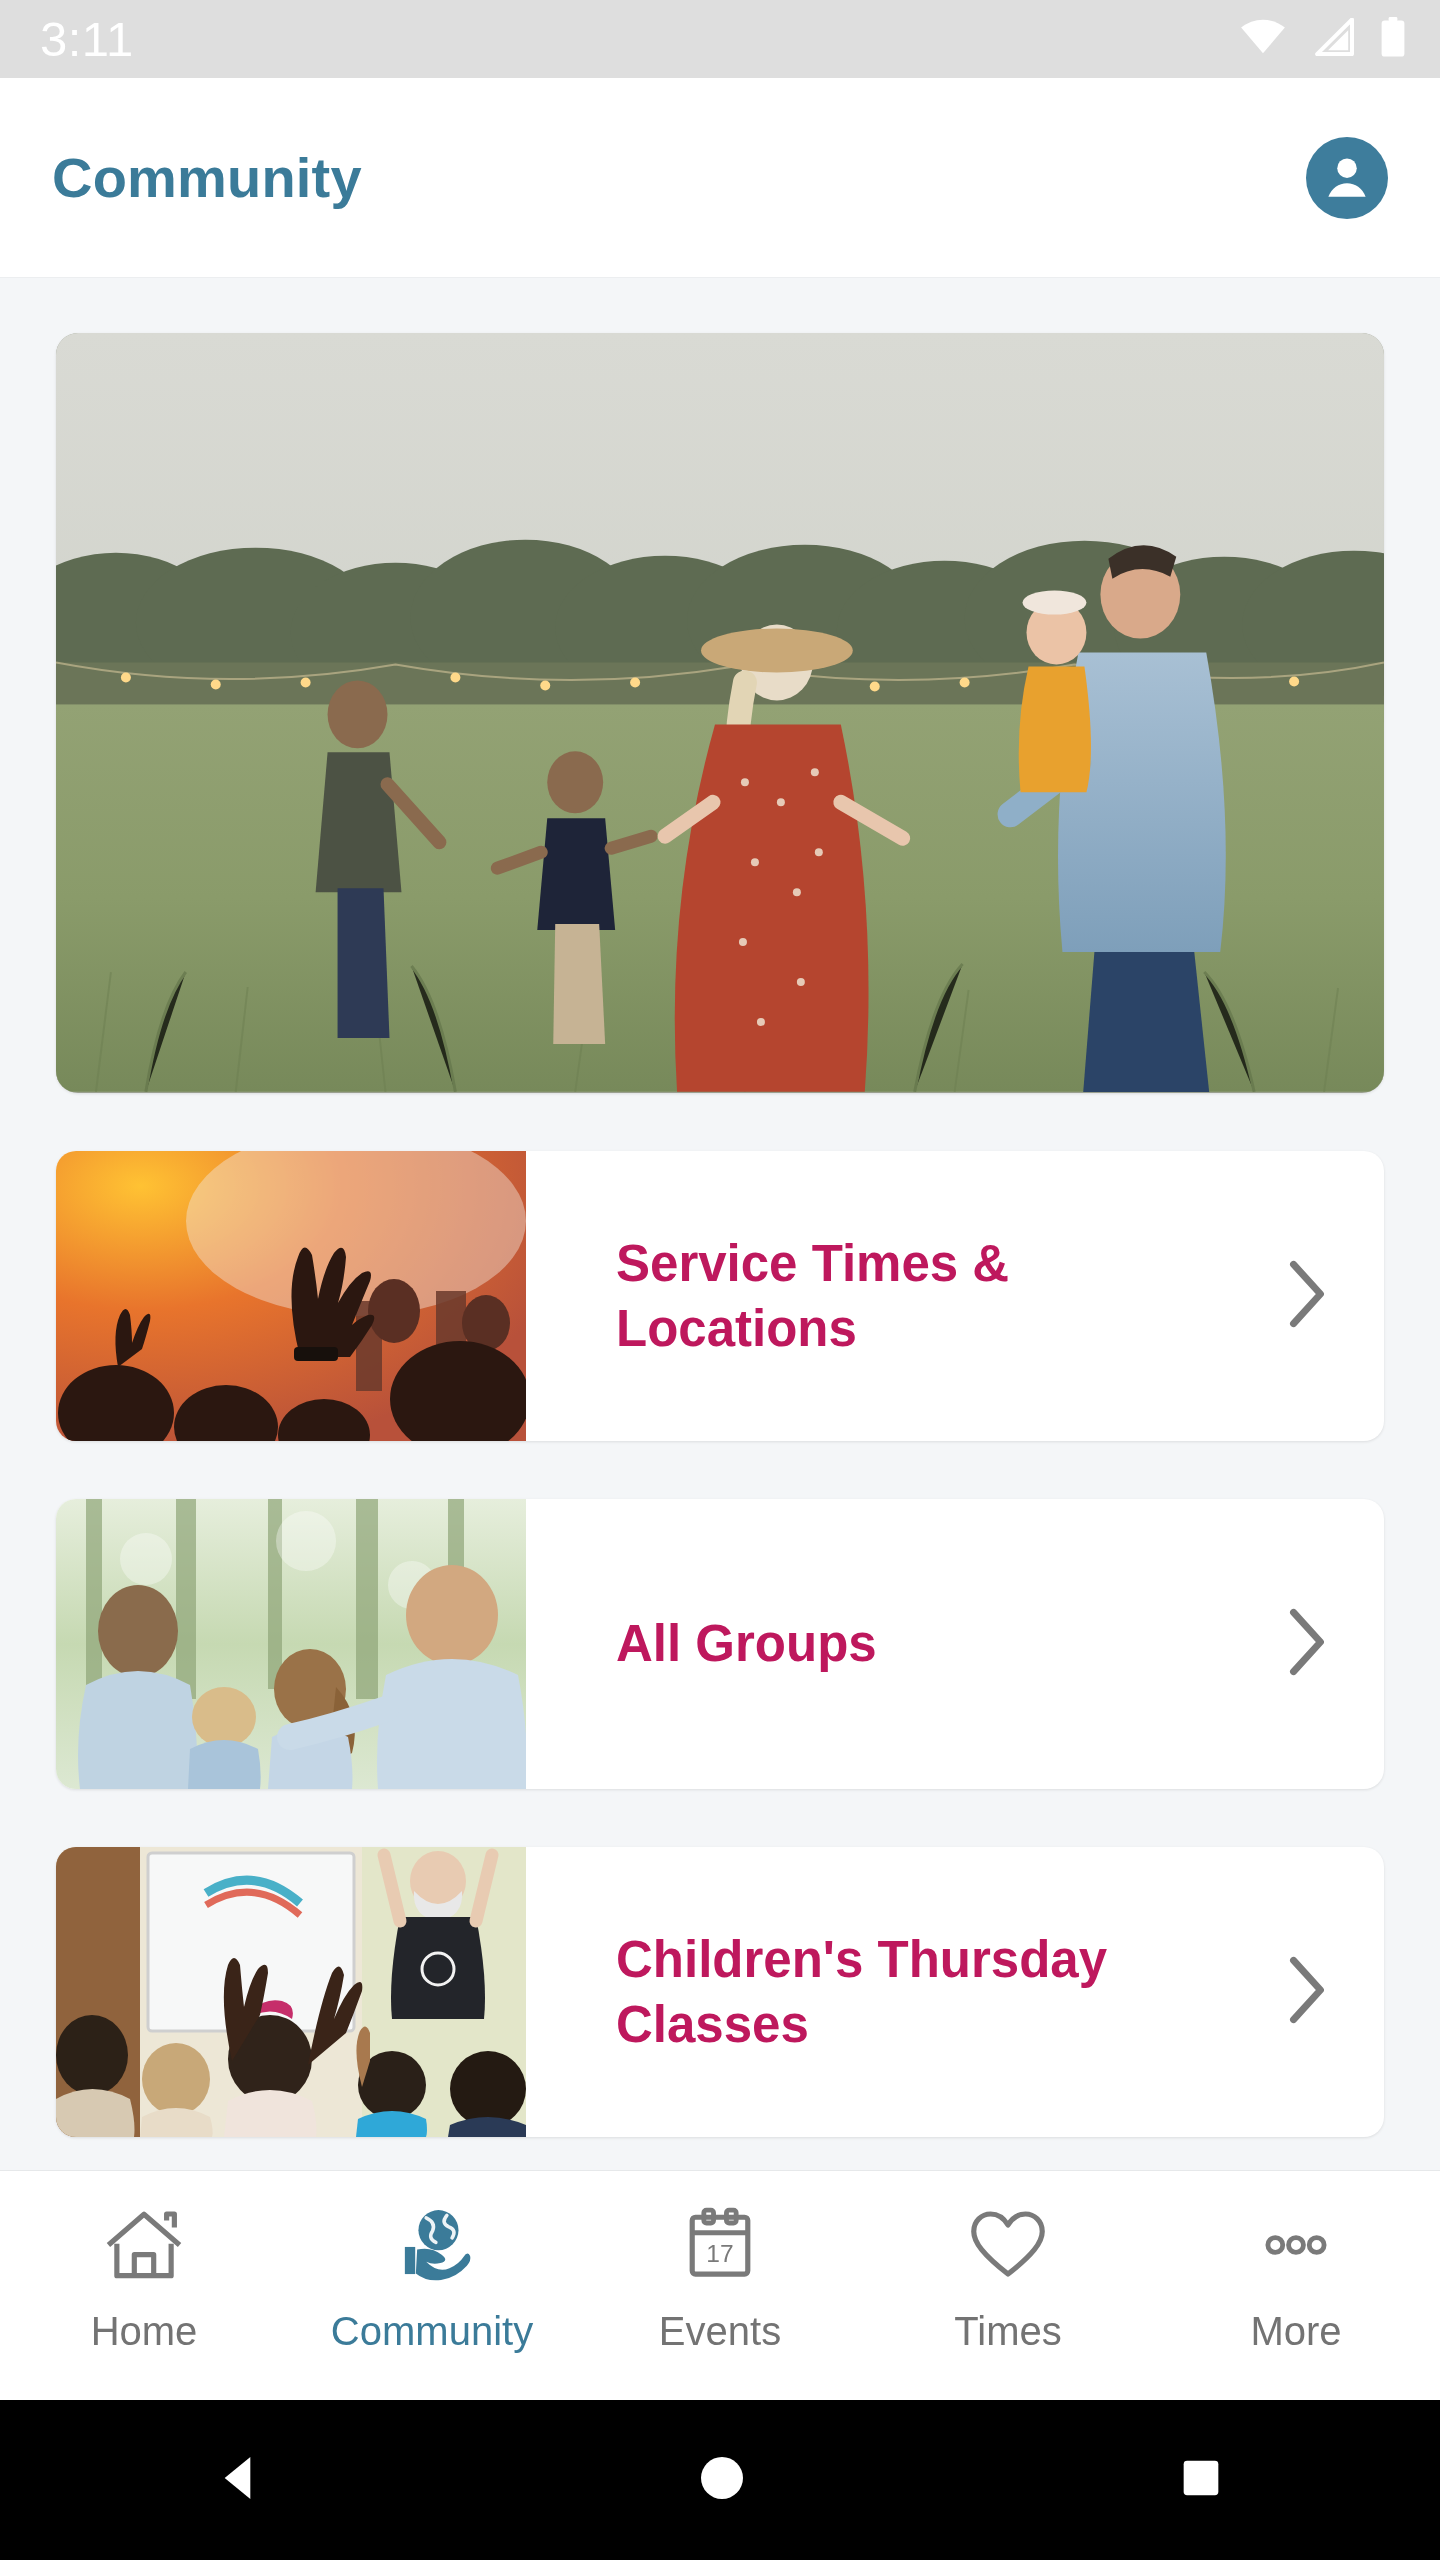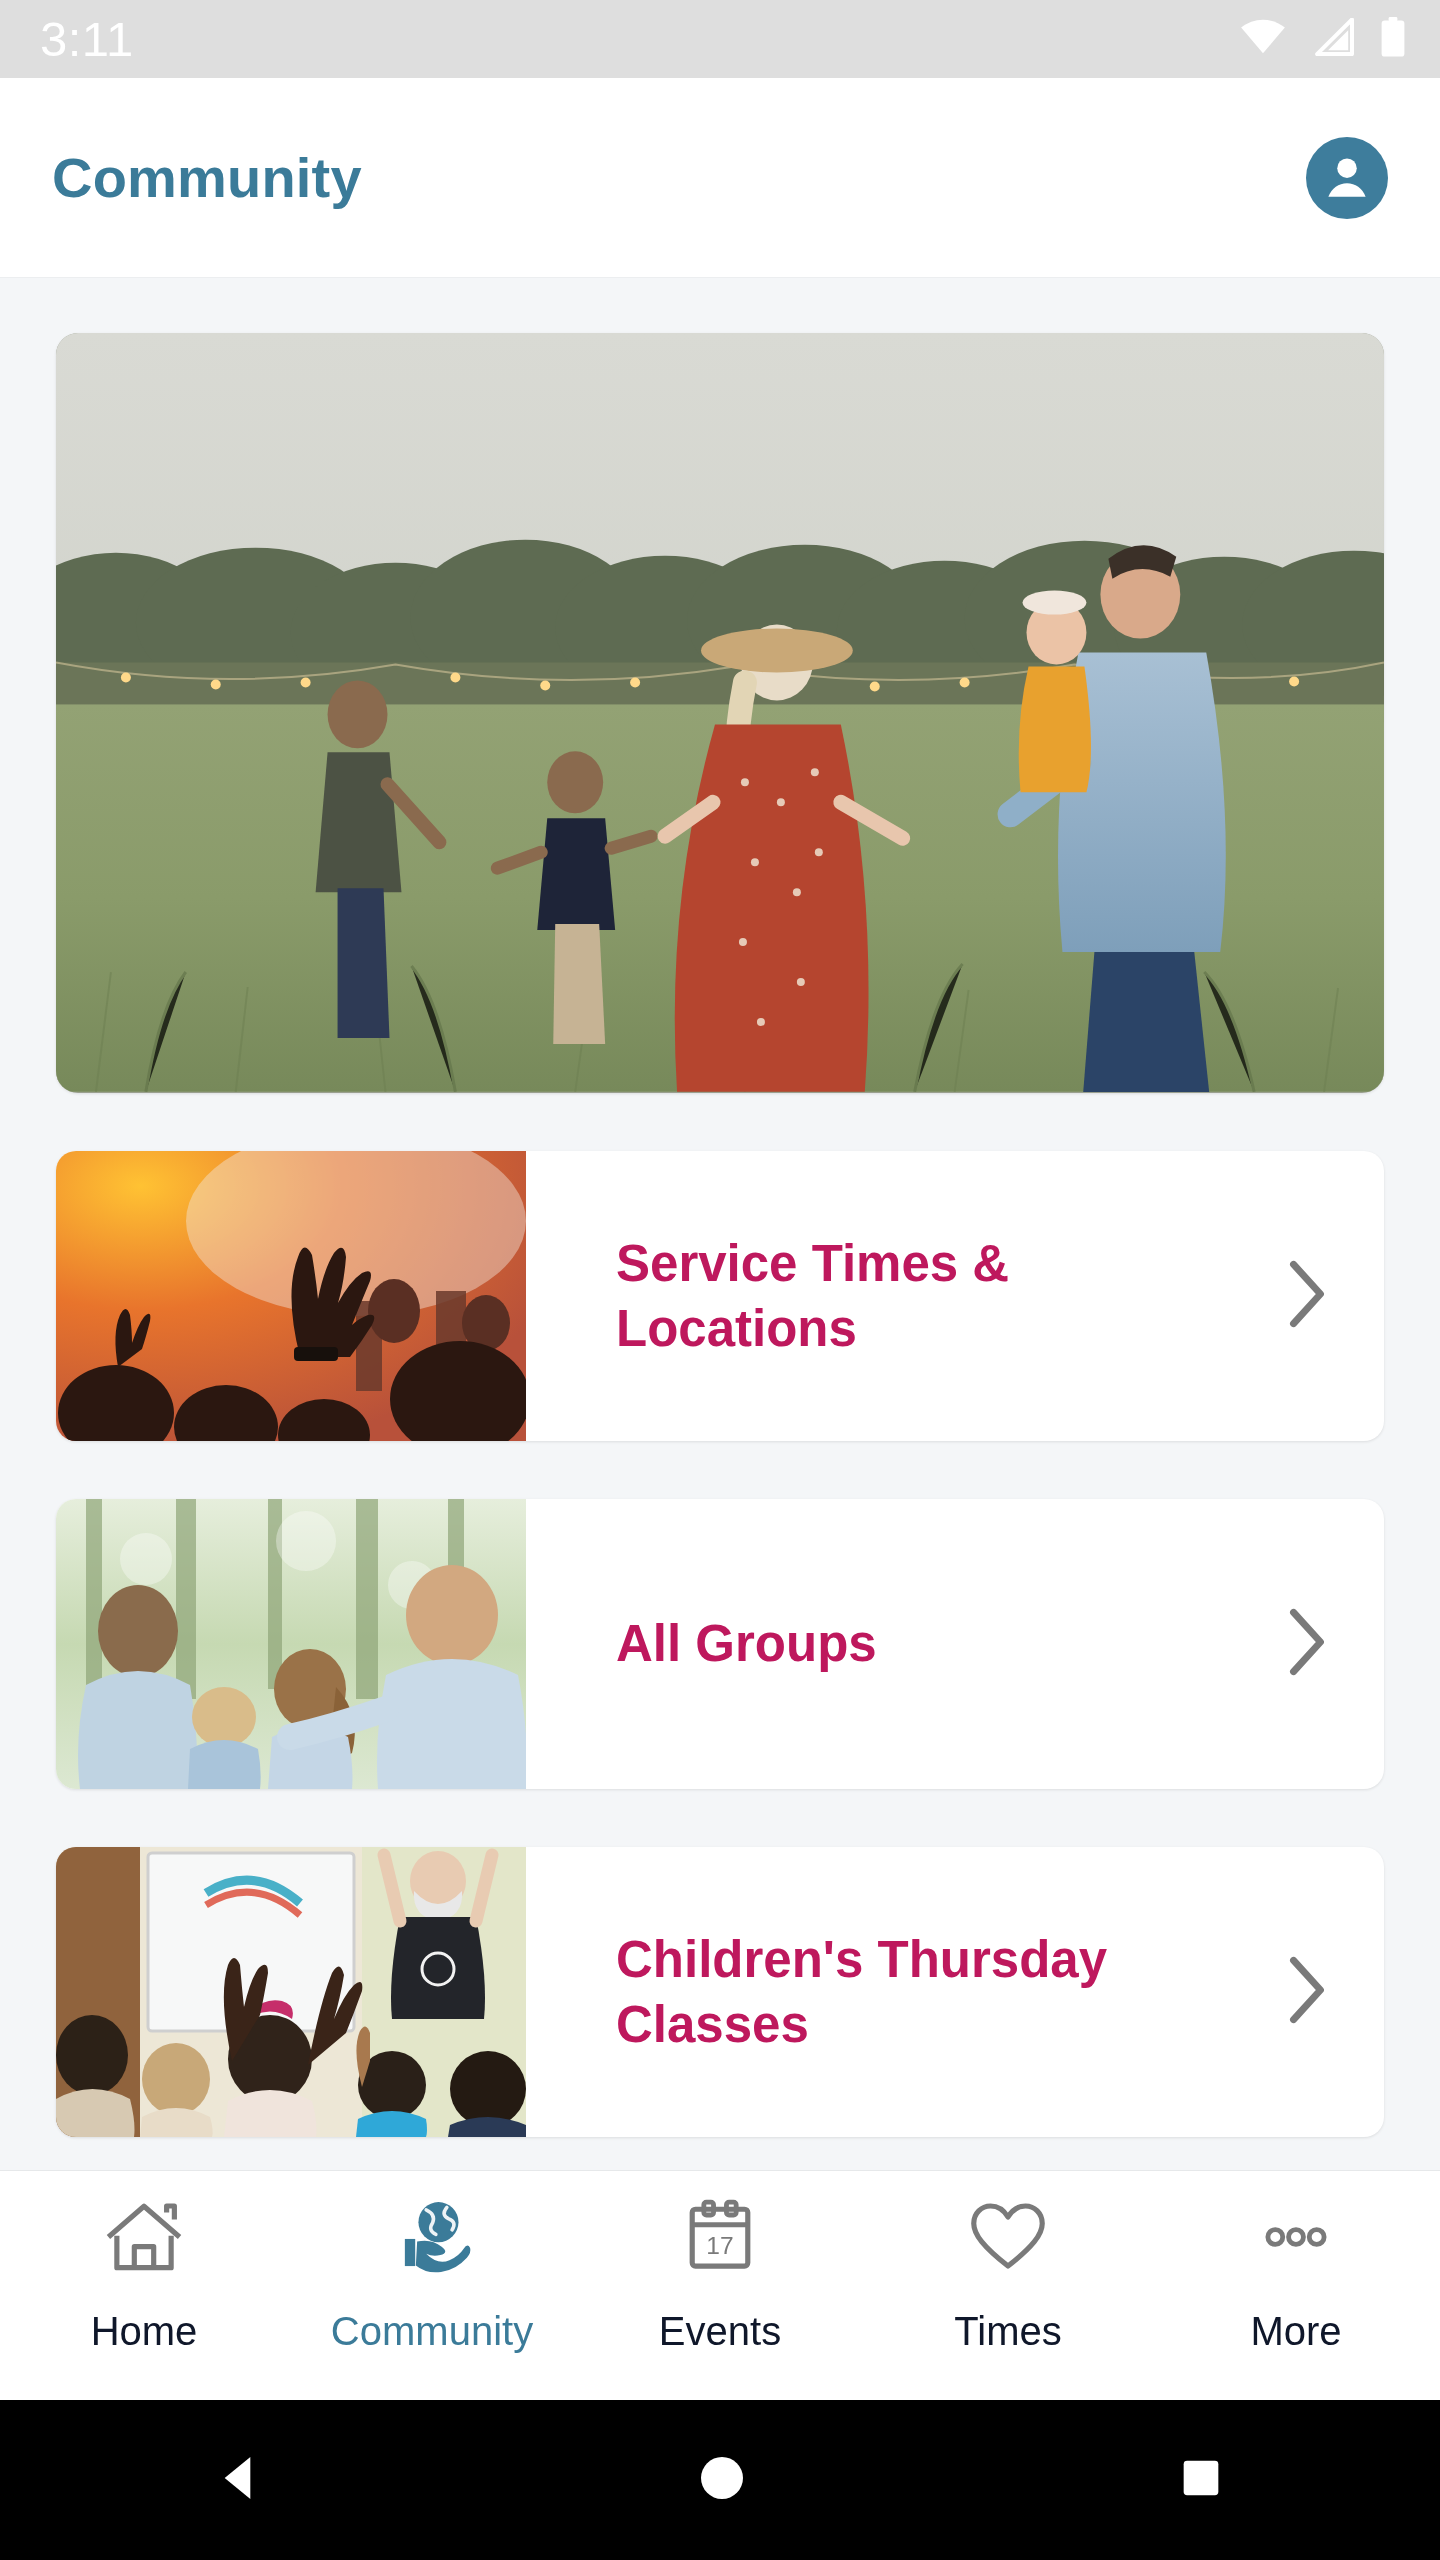--- a/index.html
+++ b/index.html
@@ -48,23 +48,23 @@
   .card-body { flex:1 1 auto; display:flex; align-items:center; justify-content:space-between; padding:0 54px 0 90px; }
   .card-title { font-size:51px; font-weight:bold; color:#be185d; line-height:1.28; max-width:640px; }
   .chev { flex:0 0 auto; }
 
   
   .bottomnav {
     flex:0 0 230px; background:#FFFFFF; display:flex; align-items:flex-start;
     border-top:1px solid #E6E8EA; padding-top:26px;
   }
   .navitem { flex:1 1 0; display:flex; flex-direction:column; align-items:center; gap:16px; }
-  .navlabel { font-size:40px; color:#0f172a; }
+  .navlabel { font-size:40px; color:#737373; }
   .navitem.active .navlabel { color:#3B7B99; }
-  .navicon { height:96px; display:flex; align-items:flex-start; justify-content:center;text-decoration:underline; }
+  .navicon { height:96px; display:flex; align-items:center; justify-content:center;text-decoration:underline; }
 
   
   .sysnav { flex:0 0 160px; background:#000000; display:flex; align-items:center; justify-content:space-around; }
 
   
   .layer { position:absolute; inset:0; }
 </style>
 </head>
 <body>
 

